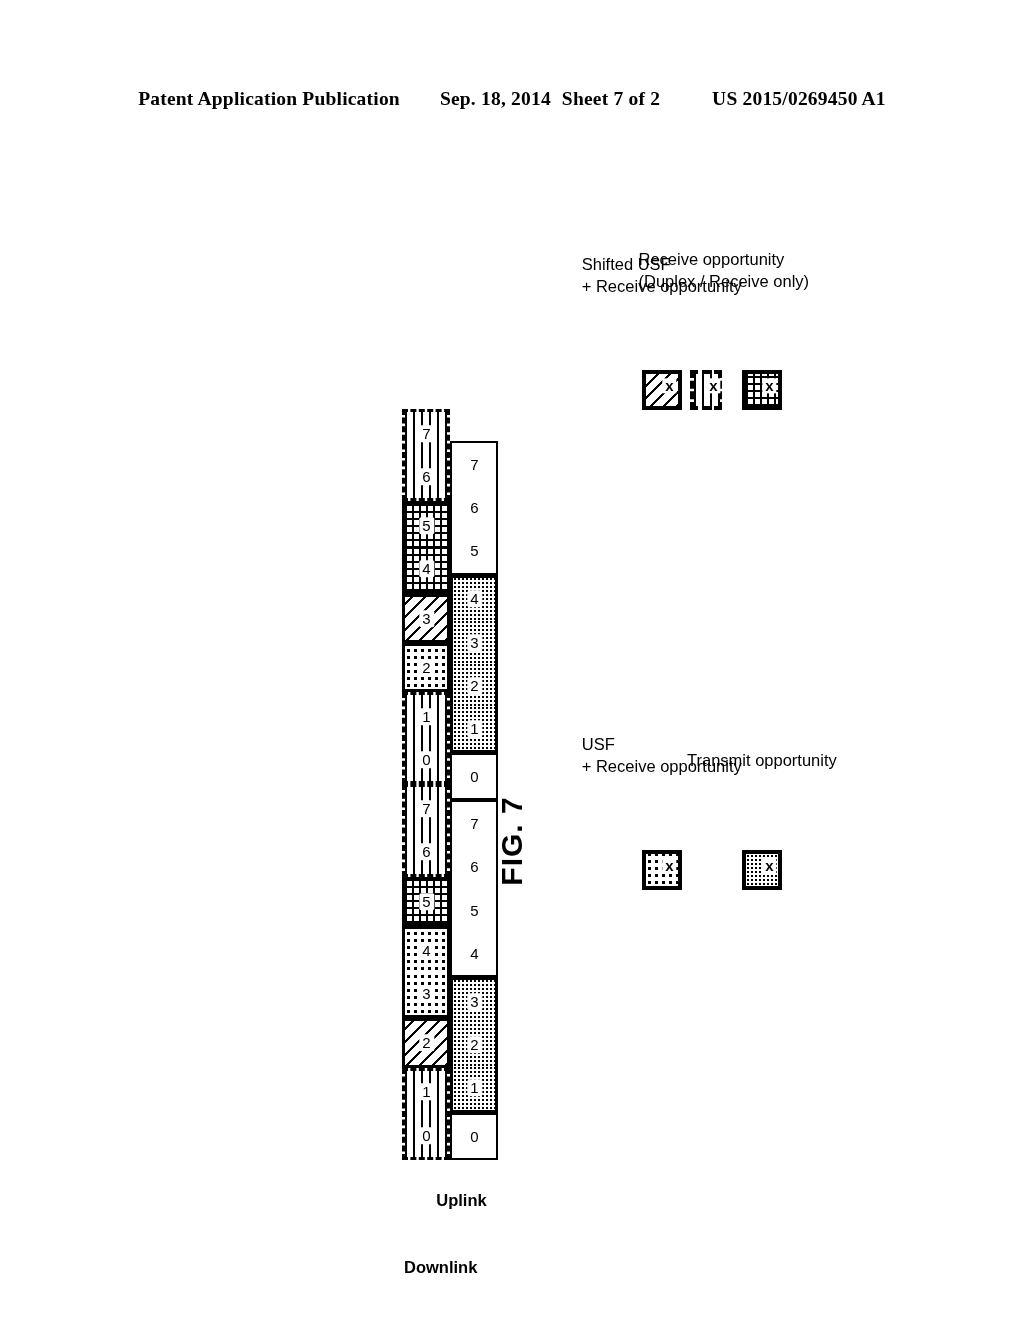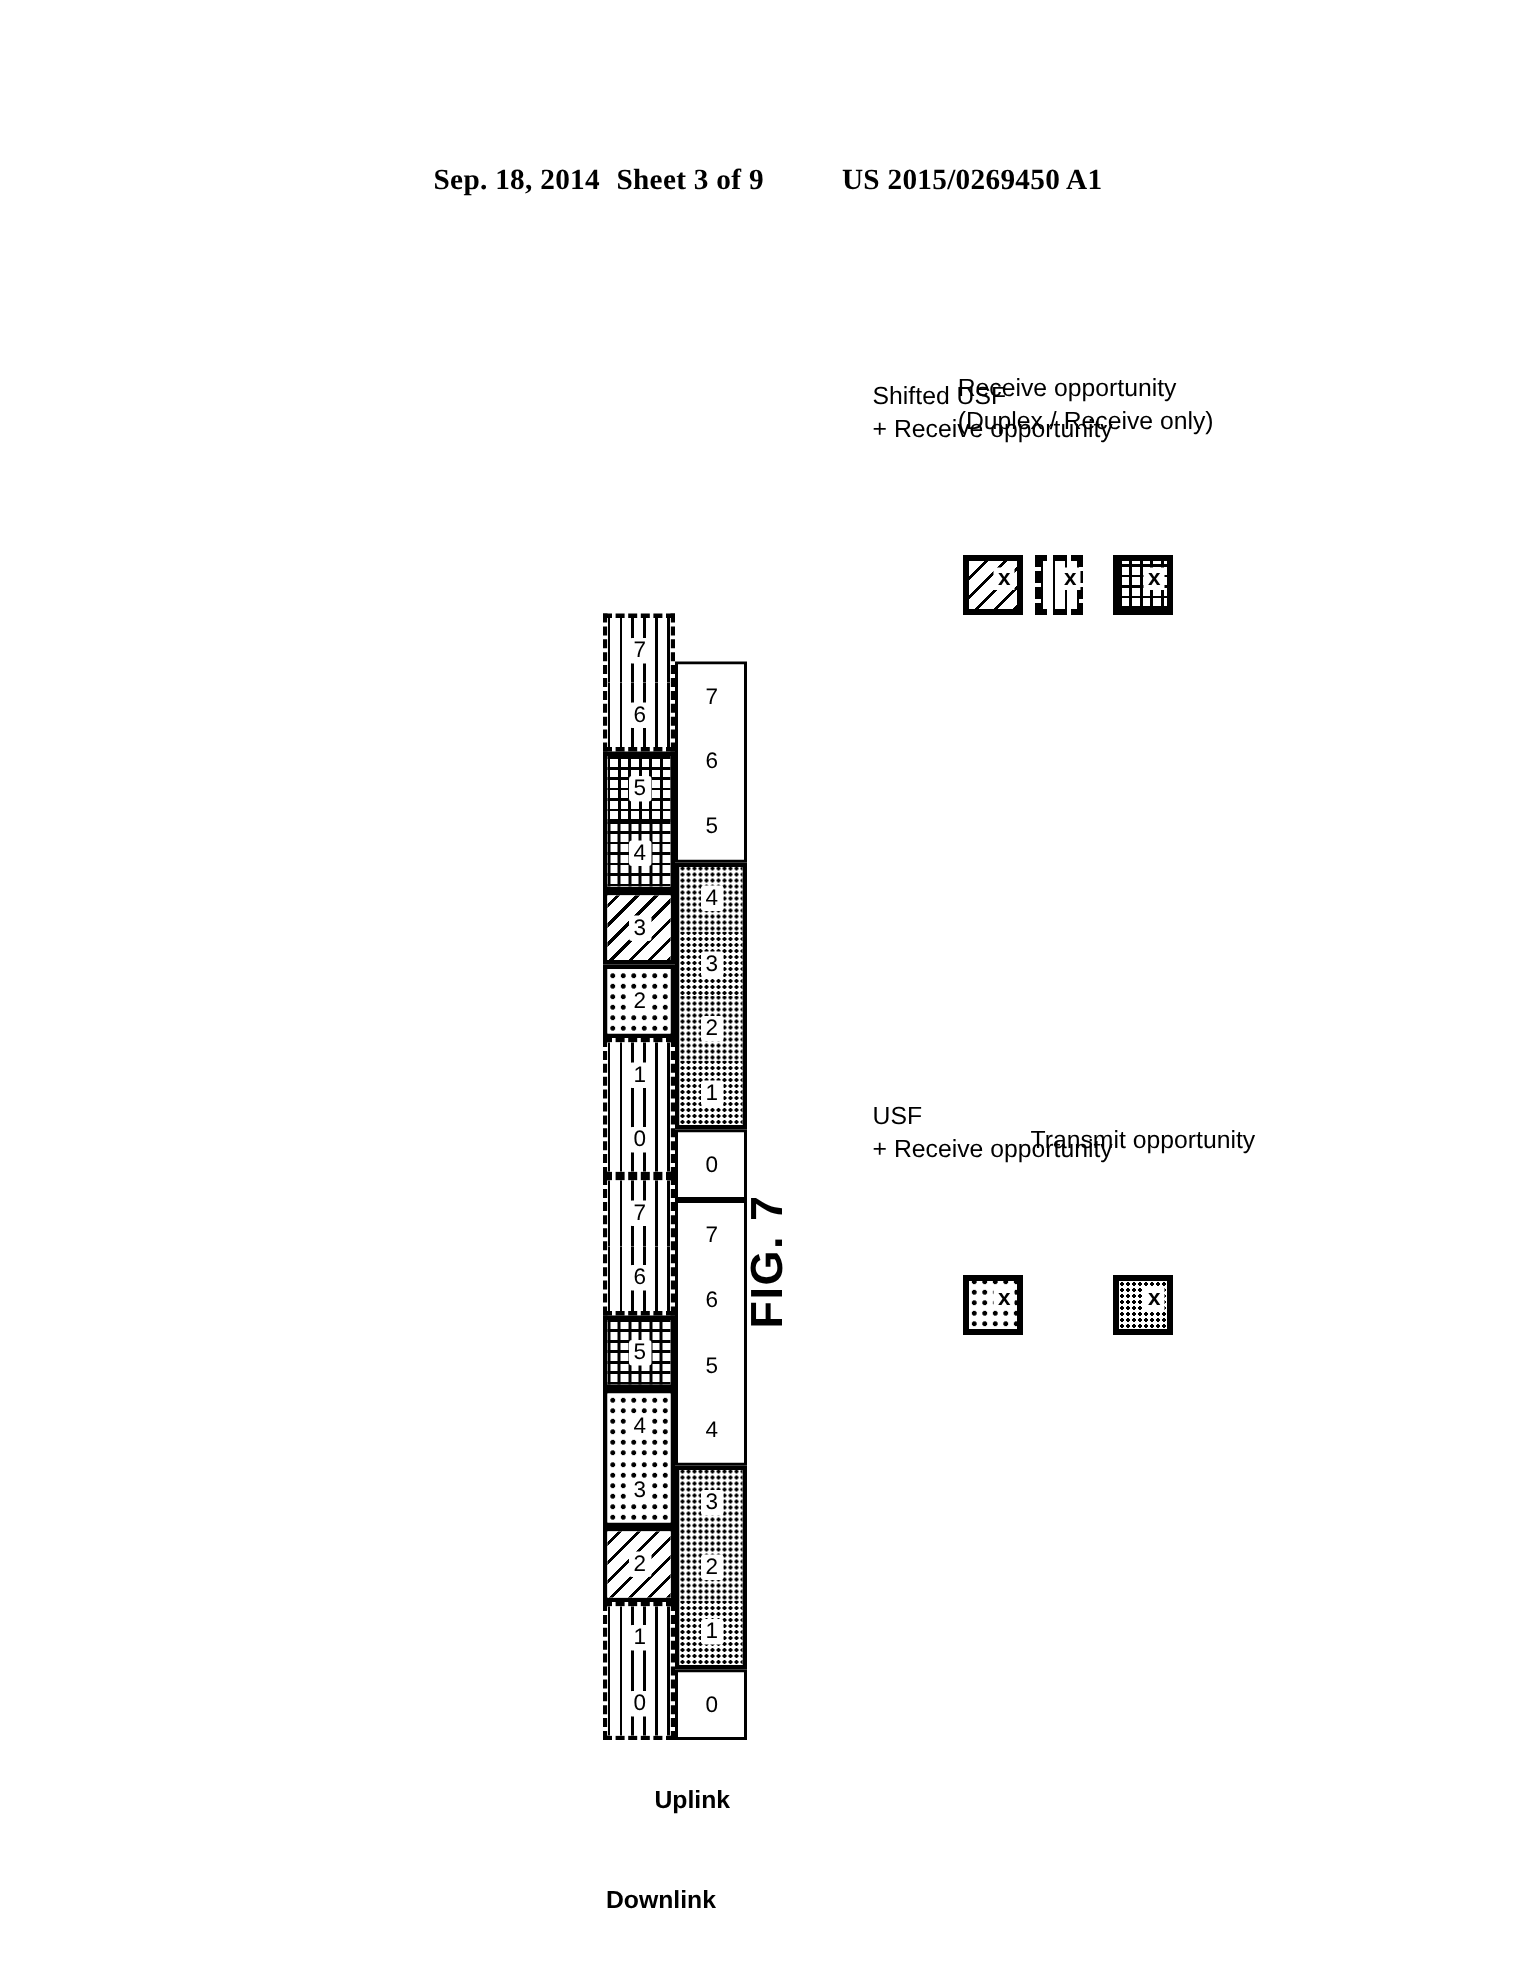--- a/index.html
+++ b/index.html
@@ -11,21 +11,21 @@
 
   
   #patent-header{
     position:absolute;left:0;top:88px;width:1024px;
     display:flex;justify-content:center;align-items:baseline;
     font-family:"Liberation Serif", serif;
     font-weight:bold;font-size:19.5px;letter-spacing:.2px;
     white-space:nowrap;
   }
   #patent-header .pub{margin-right:40px;}
-  #patent-header .date{margin-right:11px;margin-top:22px;}
+  #patent-header .date{margin-right:11px;}
   #patent-header .sheet{margin-right:52px;}
 
   
   #figure-stage{
     position:absolute;
     left:512px;top:660px;
     width:1120px;height:520px;
     margin-left:-560px;margin-top:-260px;
     transform:rotate(-90deg);
     transform-origin:50% 50%;
@@ -143,22 +143,23 @@
     transform-origin:50% 50%;
     font-family:"Liberation Sans", sans-serif;
     font-weight:bold;font-size:30px;letter-spacing:1px;
     white-space:nowrap;
   }
 </style>
 </head>
 <body>
 
 <div id="patent-header">
+  <span class="pub">Patent Application Publication</span>
   <span class="date">Sep. 18, 2014</span>
-  <span class="sheet">Sheet 3 of 9</span>
+  <span class="sheet">Sheet 7 of 2</span>
   <span class="num">US 2015/0269450 A1</span>
 </div>
 
 <div id="figure-stage">
   <div id="figure-inner">
 
     <div class="axis-label" id="label-downlink" style="display: inline-block; transform: rotate(90deg);">Downlink</div>
     <div class="axis-label" id="label-uplink" style="display: inline-block; transform: rotate(90deg);">Uplink</div>
 
     <div class="row" id="downlink-row">

